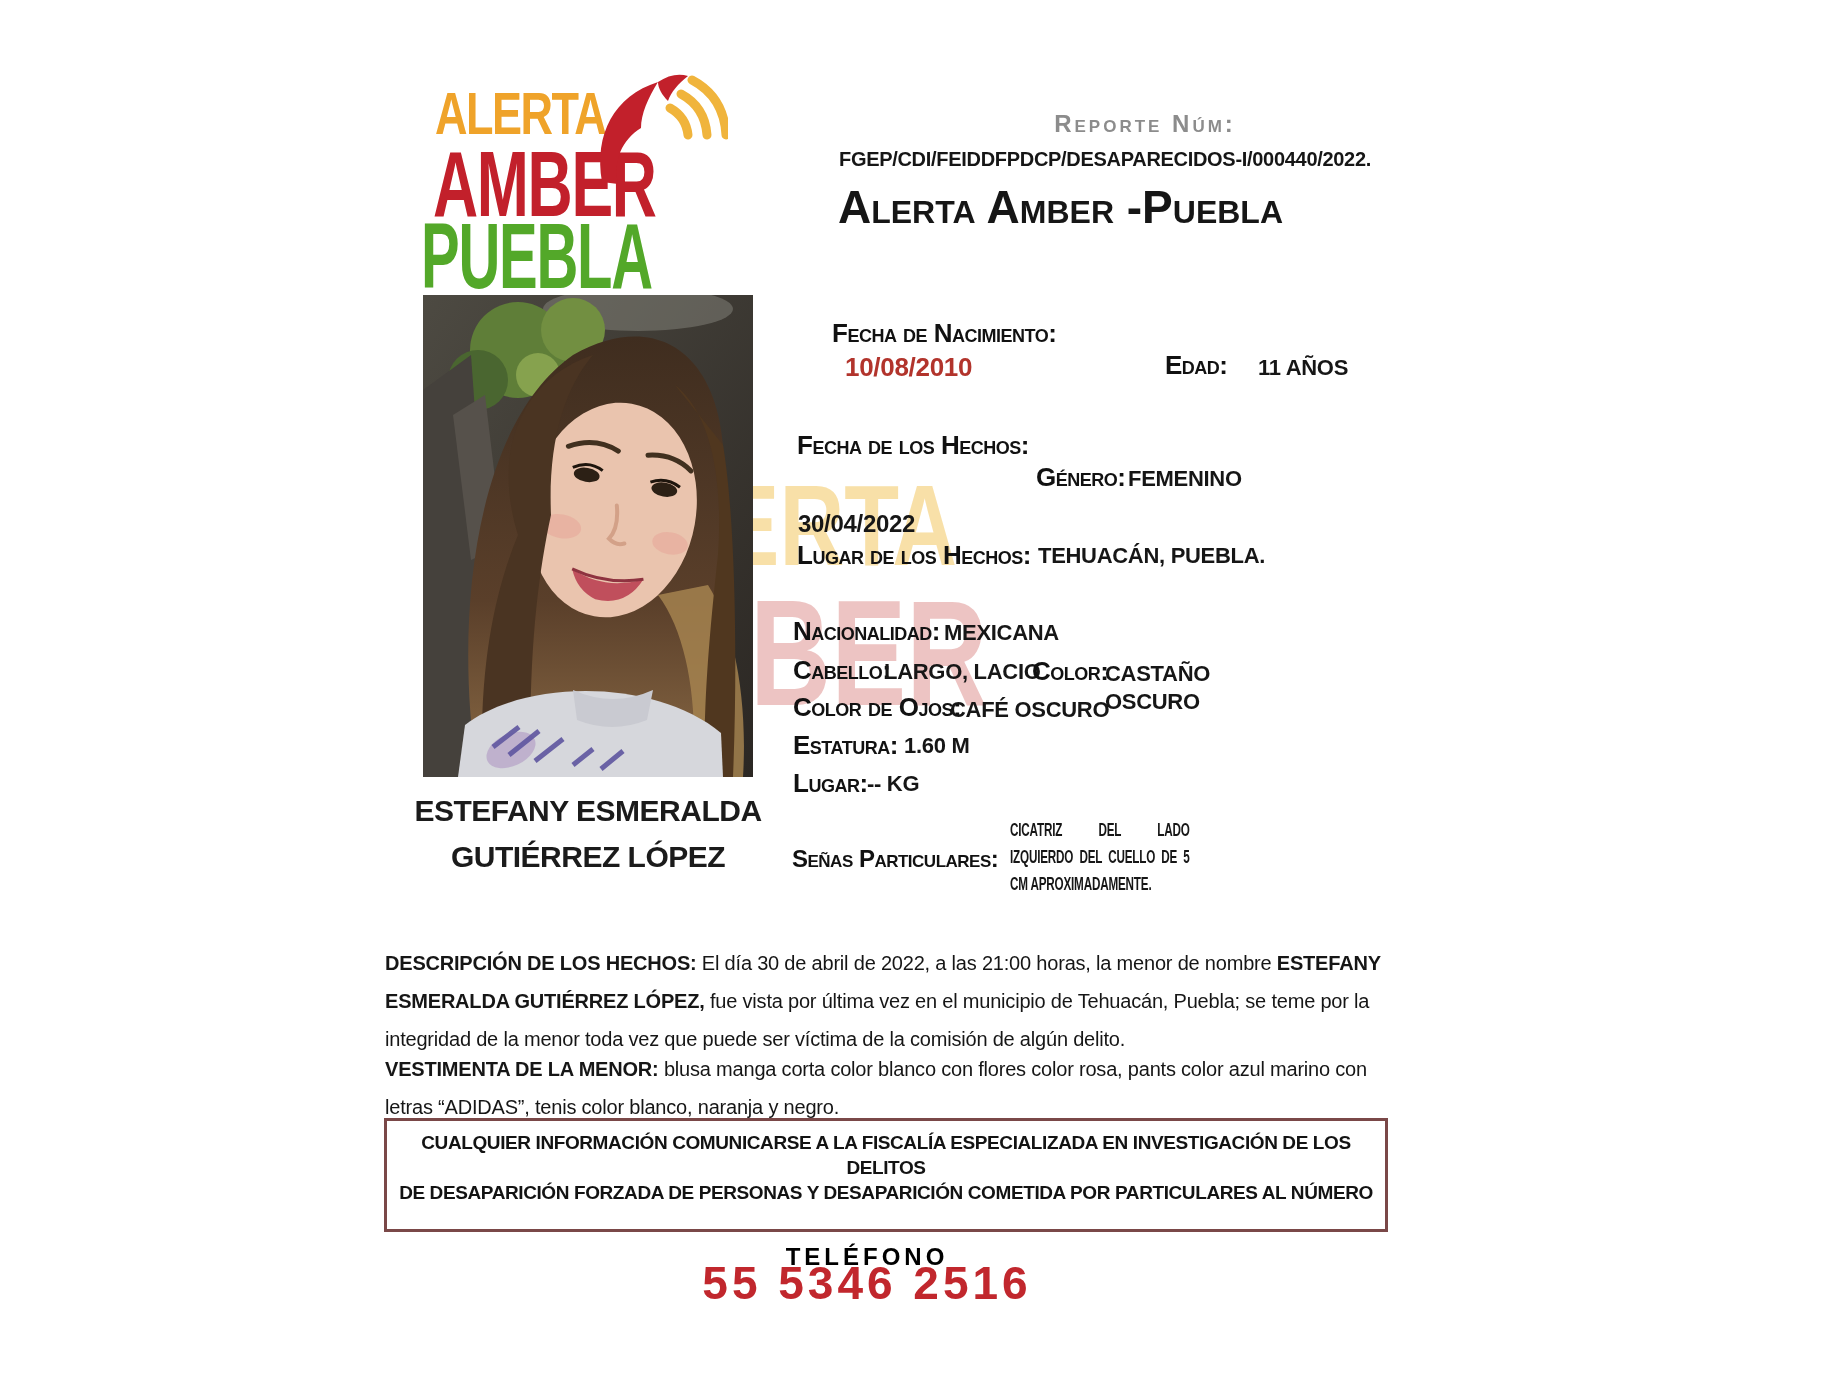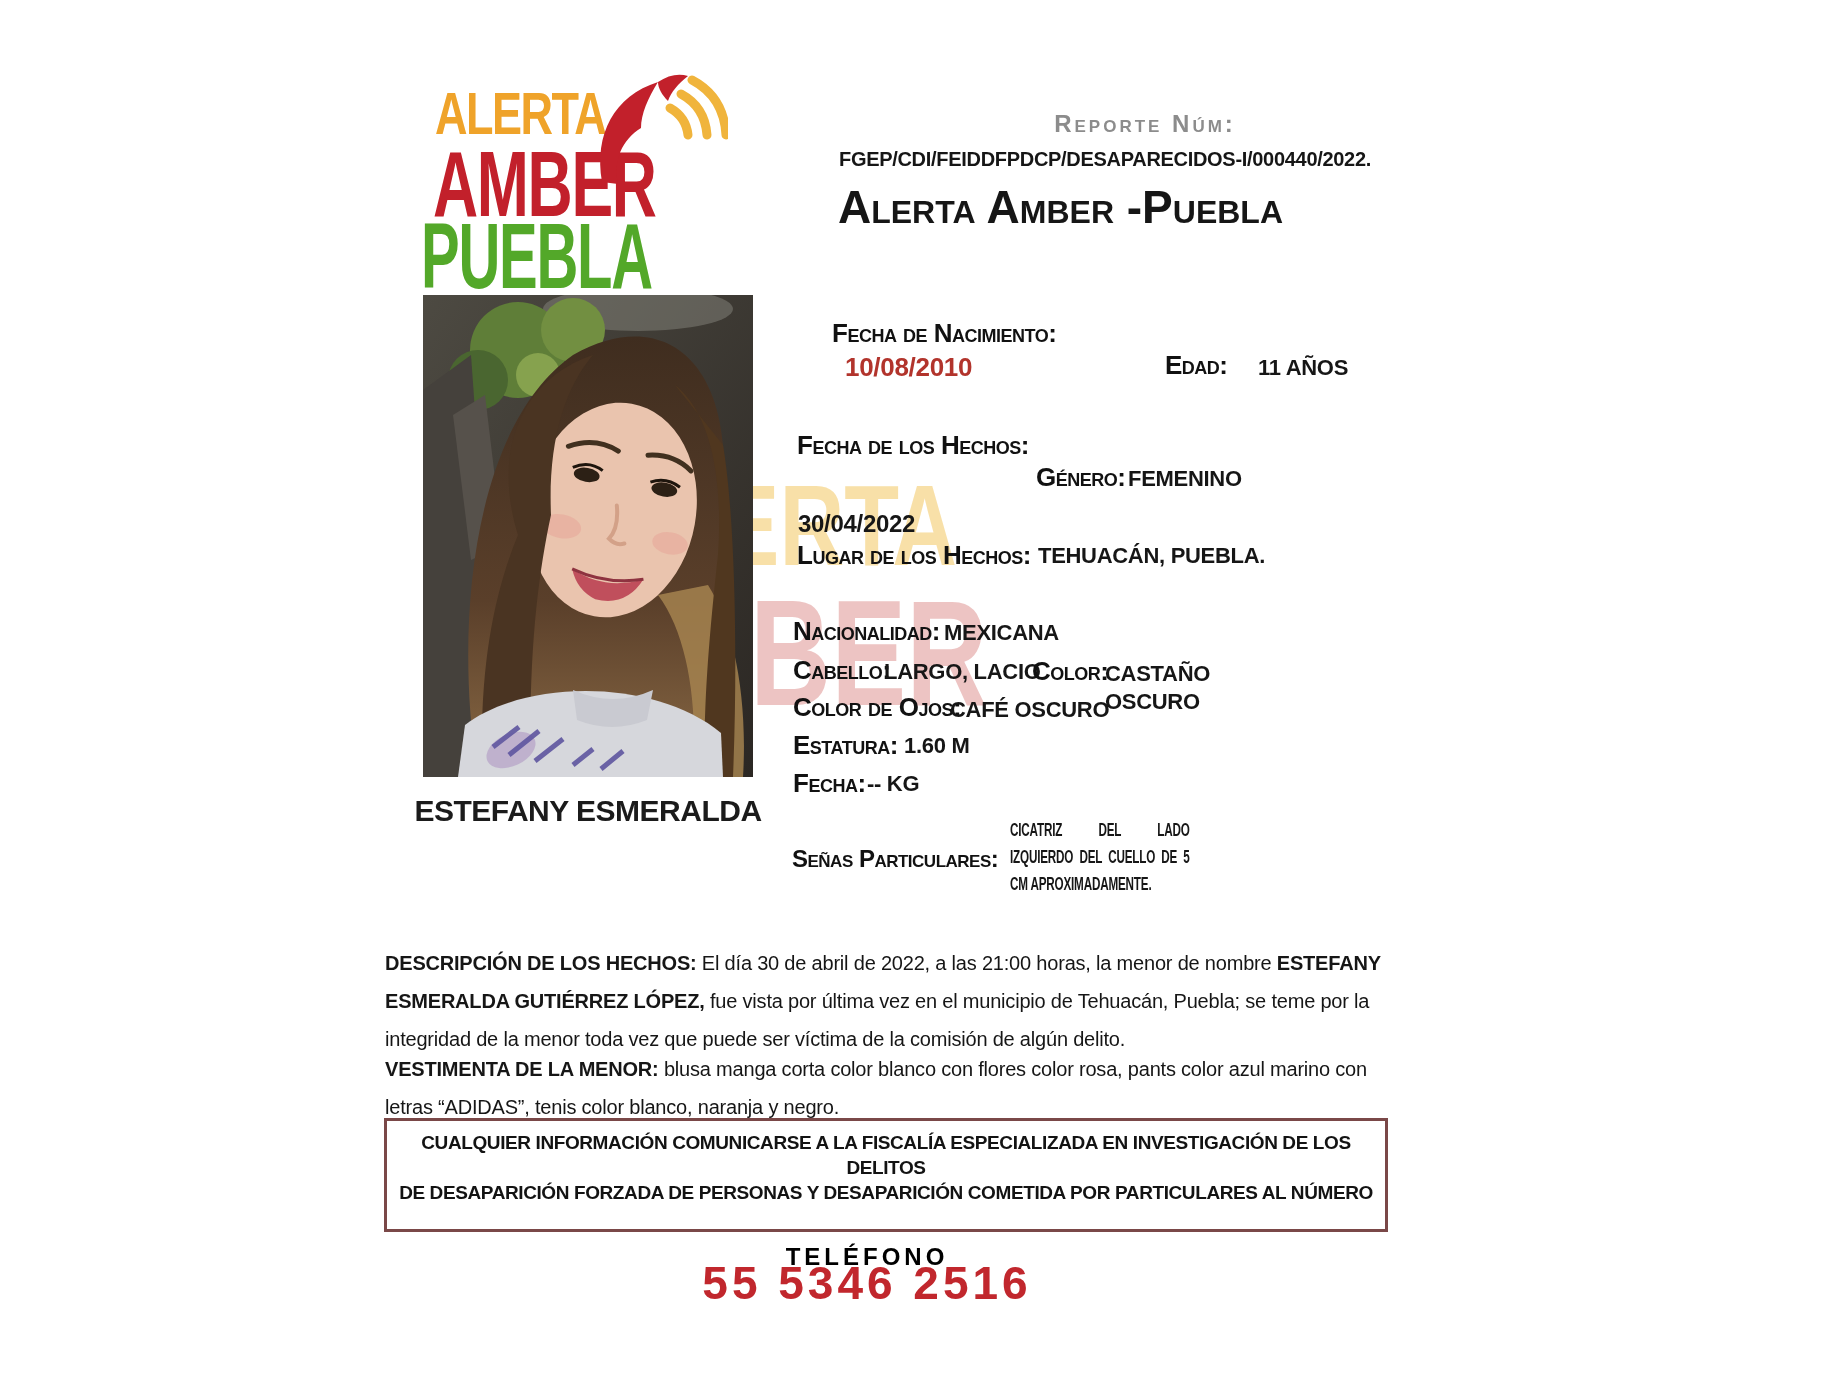--- a/index.html
+++ b/index.html
@@ -128,20 +128,21 @@
       <ellipse cx="88" cy="455" rx="26" ry="16" fill="#b9a8c9" opacity=".8" transform="rotate(-25 88 455)"></ellipse>
       <g stroke="#5f56a0" stroke-width="5" fill="none" opacity=".9">
         <path d="M70,452 l26,-20 m-10,28 l30,-24 m-4,30 l28,-22"></path>
         <path d="M150,470 l20,-16 m8,20 l22,-18"></path>
       </g>
     </svg>
   </div>
 
   <div class="person-name">
     <div>ESTEFANY ESMERALDA</div>
+    <div>GUTIÉRREZ LÓPEZ</div>
   </div>
 
   <div class="lbl" style="left:832px;top:318px;">Fecha de Nacimiento:</div>
   <div class="val val-red" style="left:845px;top:352px;">10/08/2010</div>
 
   <div class="lbl" style="left:1165px;top:350px;">Edad:</div>
   <div class="val" style="left:1258px;top:355px;">11 AÑOS</div>
 
   <div class="lbl" style="left:797px;top:430px;">Fecha de los Hechos:</div>
   <div class="val" style="left:798px;top:466px;font-size:24px;margin-top:44px;">30/04/2022</div>
@@ -160,21 +161,21 @@
 
   <div class="lbl" style="left:1032px;top:656px;">Color:</div>
   <div class="val val-wrap" style="left:1105px;top:660px;width:100px;line-height:28px;">CASTAÑO OSCURO</div>
 
   <div class="lbl" style="left:793px;top:692px;">Color de Ojos:</div>
   <div class="val" style="left:950px;top:697px;">CAFÉ OSCURO</div>
 
   <div class="lbl" style="left:793px;top:730px;">Estatura:</div>
   <div class="val" style="left:904px;top:733px;">1.60 M</div>
 
-  <div class="lbl" style="left:793px;top:768px;">Fecha:</div>
+  <div class="lbl" style="left:793px;top:768px;">Lugar:</div>
   <div class="val" style="left:867px;top:771px;">-- KG</div>
 
   <div class="lbl" style="left:792px;top:845px;font-size:24px;">Señas Particulares:</div>
   <div class="val marks-val" style="left:1010px;top:816px;">CICATRIZ DEL LADO IZQUIERDO DEL CUELLO DE 5 CM APROXIMADAMENTE.</div>
 
   <p class="para desc"><b>DESCRIPCIÓN DE LOS HECHOS:</b><span> El día 30 de abril de 2022, a las 21:00 horas, la menor de nombre </span><b>ESTEFANY ESMERALDA GUTIÉRREZ LÓPEZ,</b><span> fue vista por última vez en el municipio de Tehuacán, Puebla; se teme por la integridad de la menor toda vez que puede ser víctima de la comisión de algún delito.</span></p>
 
   <p class="para clothing"><b>VESTIMENTA DE LA MENOR:</b><span> blusa manga corta color blanco con flores color rosa, pants color azul marino con letras “ADIDAS”, tenis color blanco, naranja y negro.</span></p>
 
   <div class="notice-box">

